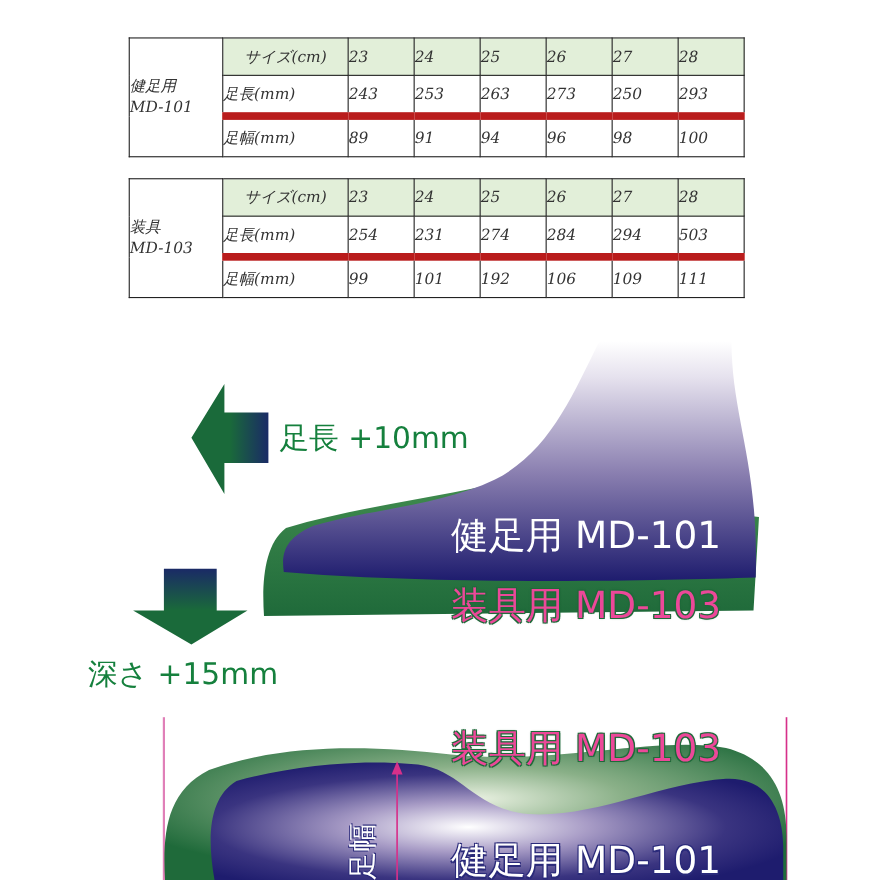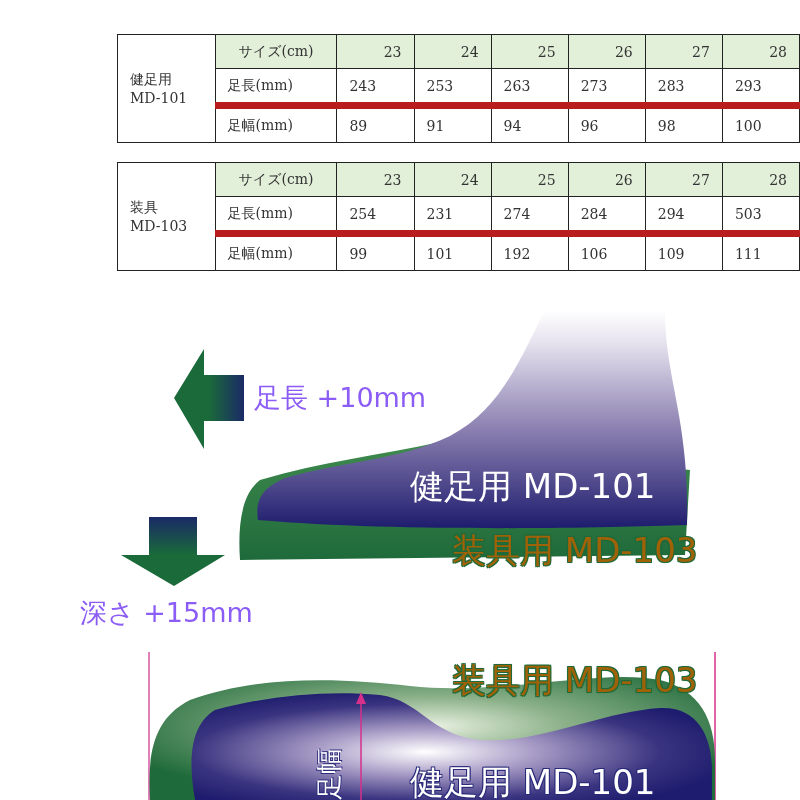--- a/index.html
+++ b/index.html
@@ -1,41 +1,41 @@
 <!DOCTYPE html>
 <html><head>
   <meta charset="utf-8">
   <style>
     html, body { margin: 0; padding: 0; background: #ffffff; }
     body { width: 800px; height: 800px; position: relative; overflow: hidden;
            font-family: "DejaVu Serif", "Liberation Serif", serif; }
 
     .size-table { position: absolute; left: 117px; border-collapse: collapse;
                   font-size: 14px; color: #333; }
-    .size-table td { border: 1.5px solid #222; height: 33px; padding: 0 12px; }
+    .size-table td { border: 1.5px solid #222; height: 33px; padding: 0 0; font-style: italic; }
     .size-table td.model { width: 84px; line-height: 19px; font-size: 14px; }
     .size-table td.rowlabel { width: 113px; text-align: left; }
     .size-table tr.header td.rowlabel,
     .size-table tr.header td.val { background: #e2efd9; text-align: center; }
     .size-table td.val { width: 59px; text-align: left; }
     .size-table tr.inner td { border-top: 7px solid #b91c1c; }
-    .size-table tr.header td.val { text-align: right; }
+    .size-table tr.header td.val { text-align: left; }
 
     #t1 { top: 34px; }
     #t2 { top: 162px; }
 
     .illus { position: absolute; left: 0; top: 0; width: 800px; height: 800px; }
 
     .label-dark { position: absolute; font-family: "DejaVu Sans", "Liberation Sans", sans-serif;
-                  color: #8b5cf6; font-size: 27px; white-space: nowrap; }
+                  color: #15803d; font-size: 27px; white-space: nowrap; }
     .label-white { position: absolute; font-family: "DejaVu Sans", "Liberation Sans", sans-serif;
                    color: #ffffff; font-size: 34px; white-space: nowrap; }
     .label-outline { position: absolute; font-family: "DejaVu Sans", "Liberation Sans", sans-serif;
-                     color: #a16207; font-size: 34px; white-space: nowrap;
-                     text-shadow: 0 0 2px #1f6a3a, 1px 1px 0 #1f6a3a, -1px -1px 0 #1f6a3a, 1px -1px 0 #1f6a3a, -1px 1px 0 #1f6a3a; margin-left: 42px; }
+                     color: #ec4899; font-size: 34px; white-space: nowrap;
+                     text-shadow: 0 0 2px #1f6a3a, 1px 1px 0 #1f6a3a, -1px -1px 0 #1f6a3a, 1px -1px 0 #1f6a3a, -1px 1px 0 #1f6a3a; }
     .label-outline-blue { position: absolute; font-family: "DejaVu Sans", "Liberation Sans", sans-serif;
                      color: #ffffff; font-size: 34px; white-space: nowrap;
                      text-shadow: 1px 1px 0 #2a2a7a, -1px -1px 0 #2a2a7a, 1px -1px 0 #2a2a7a, -1px 1px 0 #2a2a7a; }
     .vert-label { position: absolute; font-family: "DejaVu Sans", "Liberation Sans", sans-serif;
                   color: #fff; font-size: 26px; transform: rotate(-90deg); transform-origin: left top;
                   text-shadow: 1px 1px 0 #2a2a7a, -1px -1px 0 #2a2a7a; white-space: nowrap; }
   </style>
 </head>
 <body>
 
@@ -53,21 +53,21 @@
     <td class="val">26</td>
     <td class="val">27</td>
     <td class="val">28</td>
   </tr>
   <tr>
     <td class="rowlabel">足長(mm)</td>
     <td class="val">243</td>
     <td class="val">253</td>
     <td class="val">263</td>
     <td class="val">273</td>
-    <td class="val">283</td>
+    <td class="val">250</td>
     <td class="val">293</td>
   </tr>
   <tr class="inner">
     <td class="rowlabel">足幅(mm)</td>
     <td class="val">89</td>
     <td class="val">91</td>
     <td class="val">94</td>
     <td class="val">96</td>
     <td class="val">98</td>
     <td class="val">100</td>

